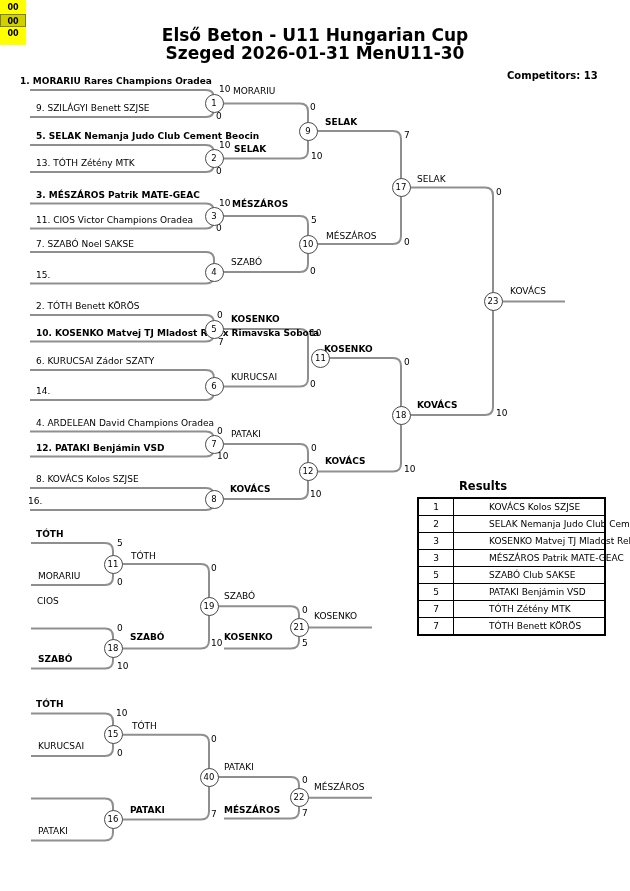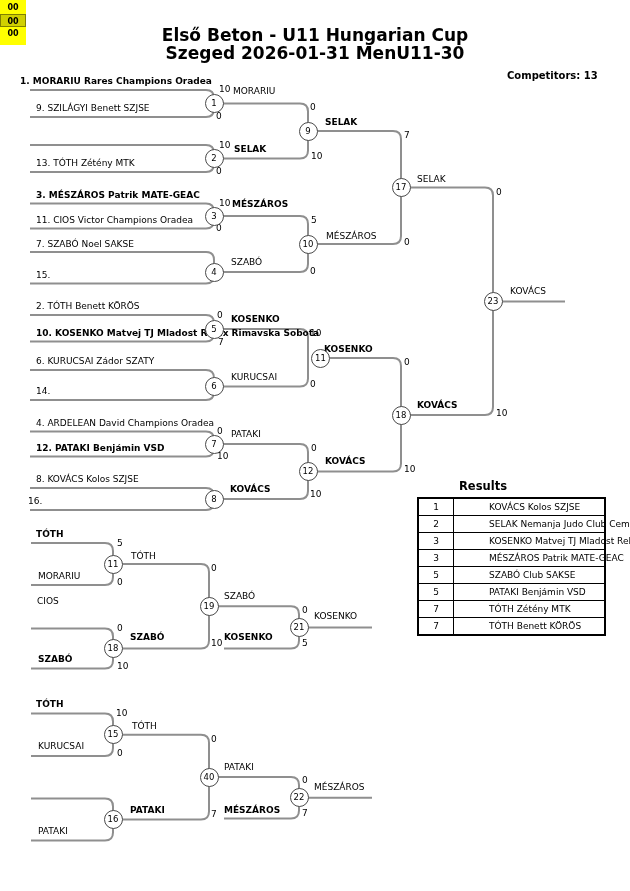--- a/index.html
+++ b/index.html
@@ -84,20 +84,21 @@
         M122,734.75 H201 Q209,734.75 209,742.75 V777.1
         M122,819.5 H201 Q209,819.5 209,811.5 V777.1
         M218,777.1 H291 Q299,777.1 299,785.1 V797.8
         M224,818.5 H291 Q299,818.5 299,810.5 V797.8
         M308,797.8 H372"></path>
     </g>
   </svg>
 
   <div class="t b" style="left:20px;top:76px">1. MORARIU Rares Champions Oradea</div>
   <div class="t" style="left:36px;top:103px">9. SZILÁGYI Benett SZJSE</div>
+  <div class="t b" style="left:36px;top:131px">5. SELAK Nemanja Judo Club Cement Beocin</div>
   <div class="t" style="left:36px;top:158px">13. TÓTH Zétény MTK</div>
   <div class="t b" style="left:36px;top:189.5px">3. MÉSZÁROS Patrik MATE-GEAC</div>
   <div class="t" style="left:36px;top:214.5px">11. CIOS Victor Champions Oradea</div>
   <div class="t" style="left:36px;top:238.5px">7. SZABÓ Noel SAKSE</div>
   <div class="t" style="left:36px;top:269.5px">15.</div>
   <div class="t" style="left:36px;top:301px">2. TÓTH Benett KÖRÖS</div>
   <div class="t b" style="left:36px;top:327.5px">10. KOSENKO Matvej TJ Mladost Relax Rimavska Sobota</div>
   <div class="t" style="left:36px;top:356px">6. KURUCSAI Zádor SZATY</div>
   <div class="t" style="left:36px;top:386px">14.</div>
   <div class="t" style="left:36px;top:417.5px">4. ARDELEAN David Champions Oradea</div>

